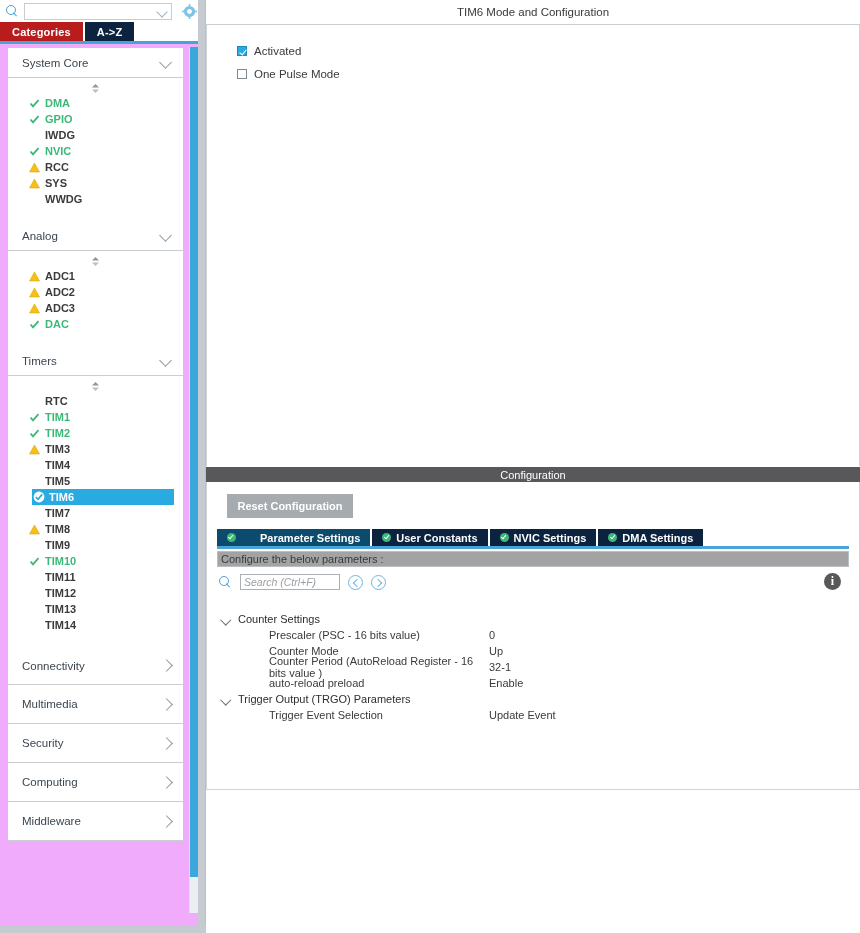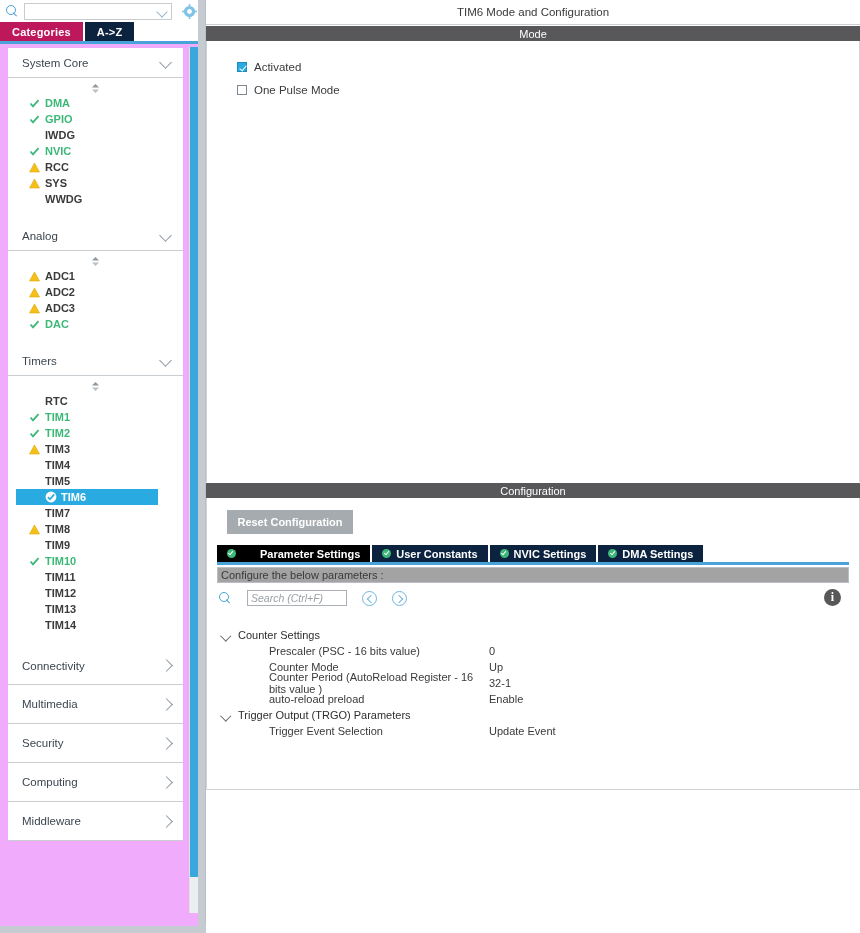--- a/index.html
+++ b/index.html
@@ -60,21 +60,21 @@
   .gear-svg { display:block; }
 
   #mode-tabs {
     height: 22px; display: flex; align-items: flex-end;
     background: #ffffff; border-bottom: 3px solid #4aa3d8;
   }
   .mtab {
     height: 19px; padding: 0 12px; display: flex; align-items: center;
     font-size: 11px; font-weight: bold; letter-spacing: .2px;
   }
-  .mtab.active { background: #be185d; color: #ffffff; }
+  .mtab.active { background: #b91c1c; color: #ffffff; }
   .mtab.inactive { background: #0c2340; color: #ffffff; }
 
   #cat-scroll-wrap {
     flex: 1; position: relative; overflow: hidden;
     background: #f0abfc; padding: 3px 0 0 0; text-align: right;
   }
   #cat-list {
     position: absolute; left: 8px; top: 4px;
     width: 175px;
   }
@@ -115,21 +115,21 @@
   }
   .ip-item .badge {
     width: 13px; height: 13px; flex: none; position: relative;
     display: flex; align-items: center; justify-content: center;
   }
   .ip-item .lbl { line-height: 13px; }
   .ip-item.ok .lbl { color: #3cb878; }
   .ip-item.warn .lbl { color: #3b3b3b; }
   .ip-item.sel {
     background: #29abe2; color: #ffffff;
-    margin-left: 8px; padding-left: 28px; width: 142px;
+    margin-left: 24px; padding-left: 0; width: 142px;
   }
   .ip-item.sel .lbl { color: #ffffff; }
 
   
   #left-sb-track {
     position: absolute; right: 7px; top: 47px;
     width: 9px; bottom: 20px; background: #eceff1;
     border-left: 1px solid #dfe3e6;
   }
   #left-sb-thumb {
@@ -195,39 +195,39 @@
   }
   #tabbar {
     display: flex; align-items: flex-end; margin-top: 11px;
     border-bottom: 3px solid #4aa3d8;
     height: 20px;
   }
   .ctab {
     height: 17px; display: flex; align-items: center; gap: 5px;
     padding: 0 10px; font-size: 11px; font-weight: bold; color: #ffffff;
   }
-  .ctab.active { background: #000000; gap: 24px; }
+  .ctab.active { background: #0c4a6e; gap: 24px; }
   .ctab.inactive { background: #0c2340; }
   .dotchk {
     width: 9px; height: 9px; border-radius: 50%; flex: none;
     background: #3cb878; position: relative;
   }
   .dotchk::after {
     content: ""; position: absolute; left: 2.4px; top: 1.2px;
     width: 2.2px; height: 4.2px;
     border-right: 1.3px solid #ffffff; border-bottom: 1.3px solid #ffffff;
     transform: rotate(40deg);
   }
   #cfg-hint {
     margin-top: 2px; height: 16px; border: 1px solid #b9bfc4;
     display: flex; align-items: center; padding: 0 3px;
     font-size: 11px; color: #3a3a3a; background: #a3a3a3;
   }
   #search-row {
-    height: 26px; display: flex; align-items: center; gap: 15px;
+    height: 26px; display: flex; align-items: center; gap: 8px;
     padding: 0 2px; margin-top: 2px; position: relative;
   }
   #param-search {
     width: 100px; height: 16px; border: 1px solid #aab0b5; background: #fff;
     display: flex; align-items: center; padding: 0 3px;
     font-size: 10.5px; font-style: italic; color: #9aa0a5;
   }
   .circ-btn {
     width: 15px; height: 15px; border-radius: 50%;
     border: 1px solid #6fb6dd; position: relative; flex: none;
@@ -554,21 +554,20 @@
       <div id="left-sb-thumb"></div>
     </div>
     <div id="left-gutter"></div>
     <div id="left-bottom-bar"></div>
   </div>
 
   <div id="right-panel">
 
     <div id="right-title">TIM6 Mode and Configuration</div>
 
-    <div class="section-bar">Mode</div>
 
     <div id="mode-body">
       <div class="cbrow">
         <span class="cbox checked"></span>
         <span>Activated</span>
       </div>
       <div class="cbrow">
         <span class="cbox"></span>
         <span>One Pulse Mode</span>
       </div>

